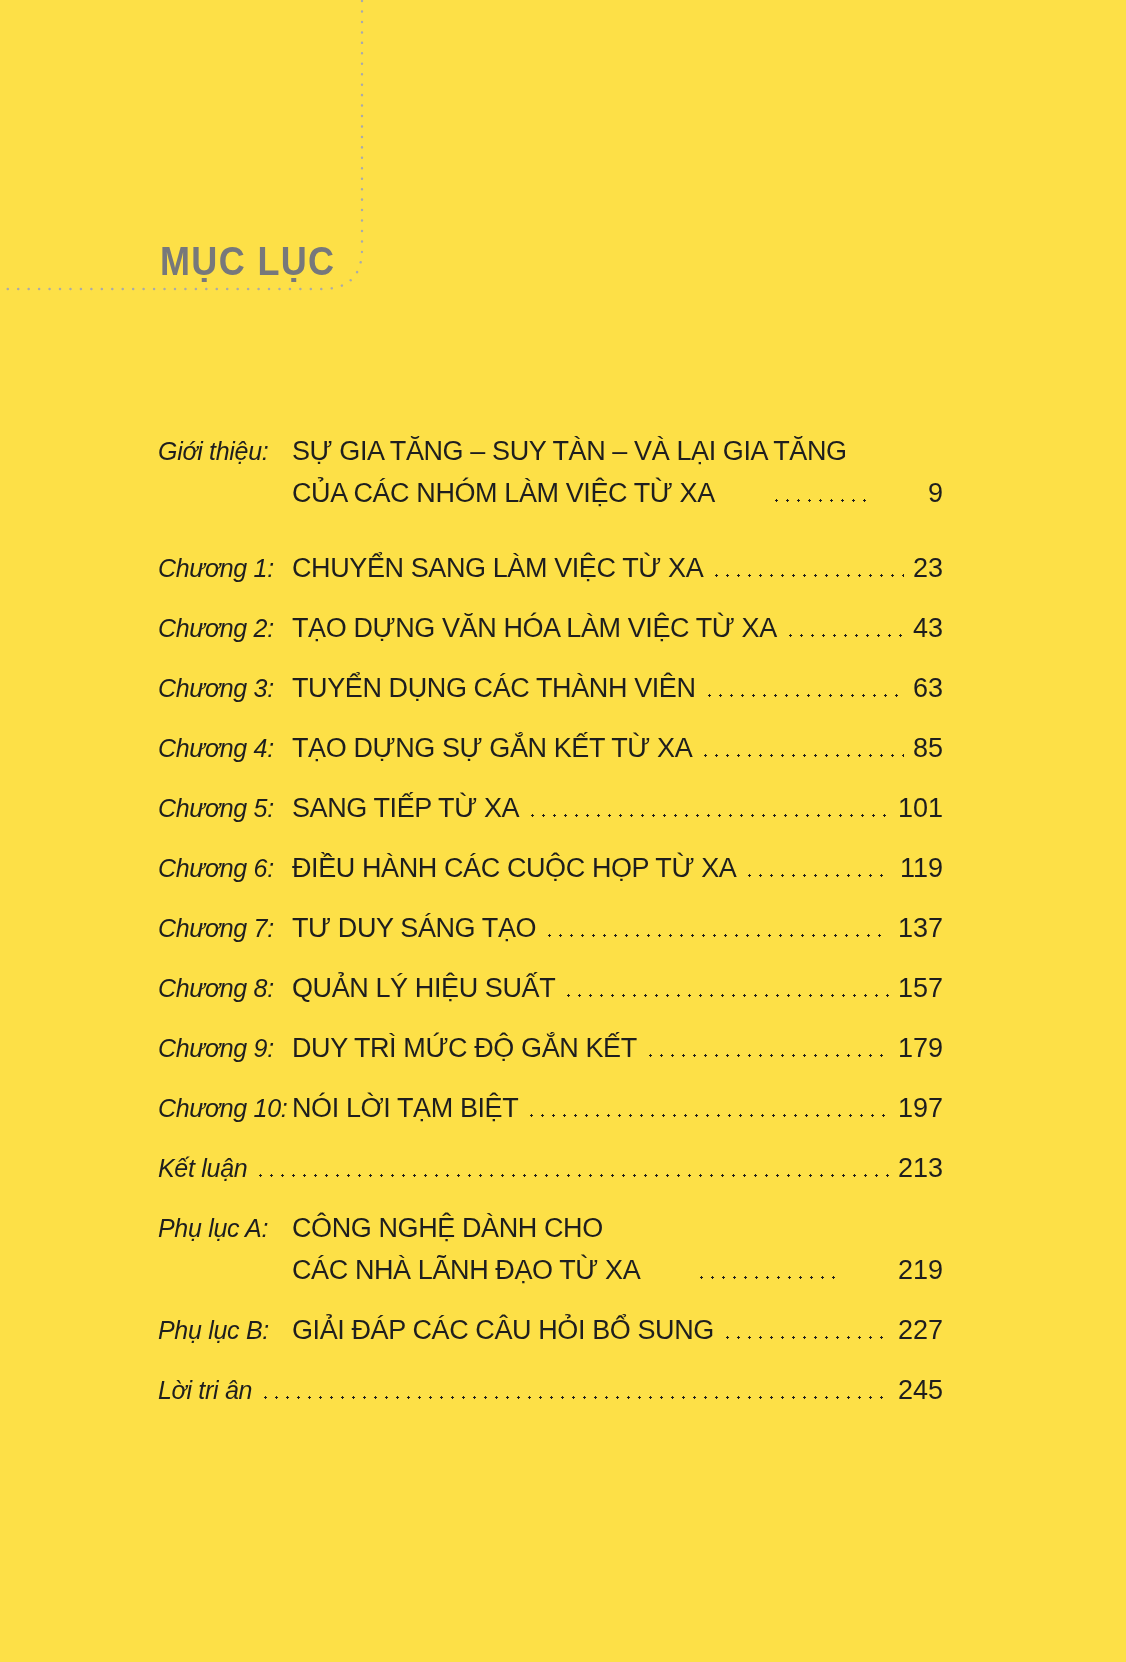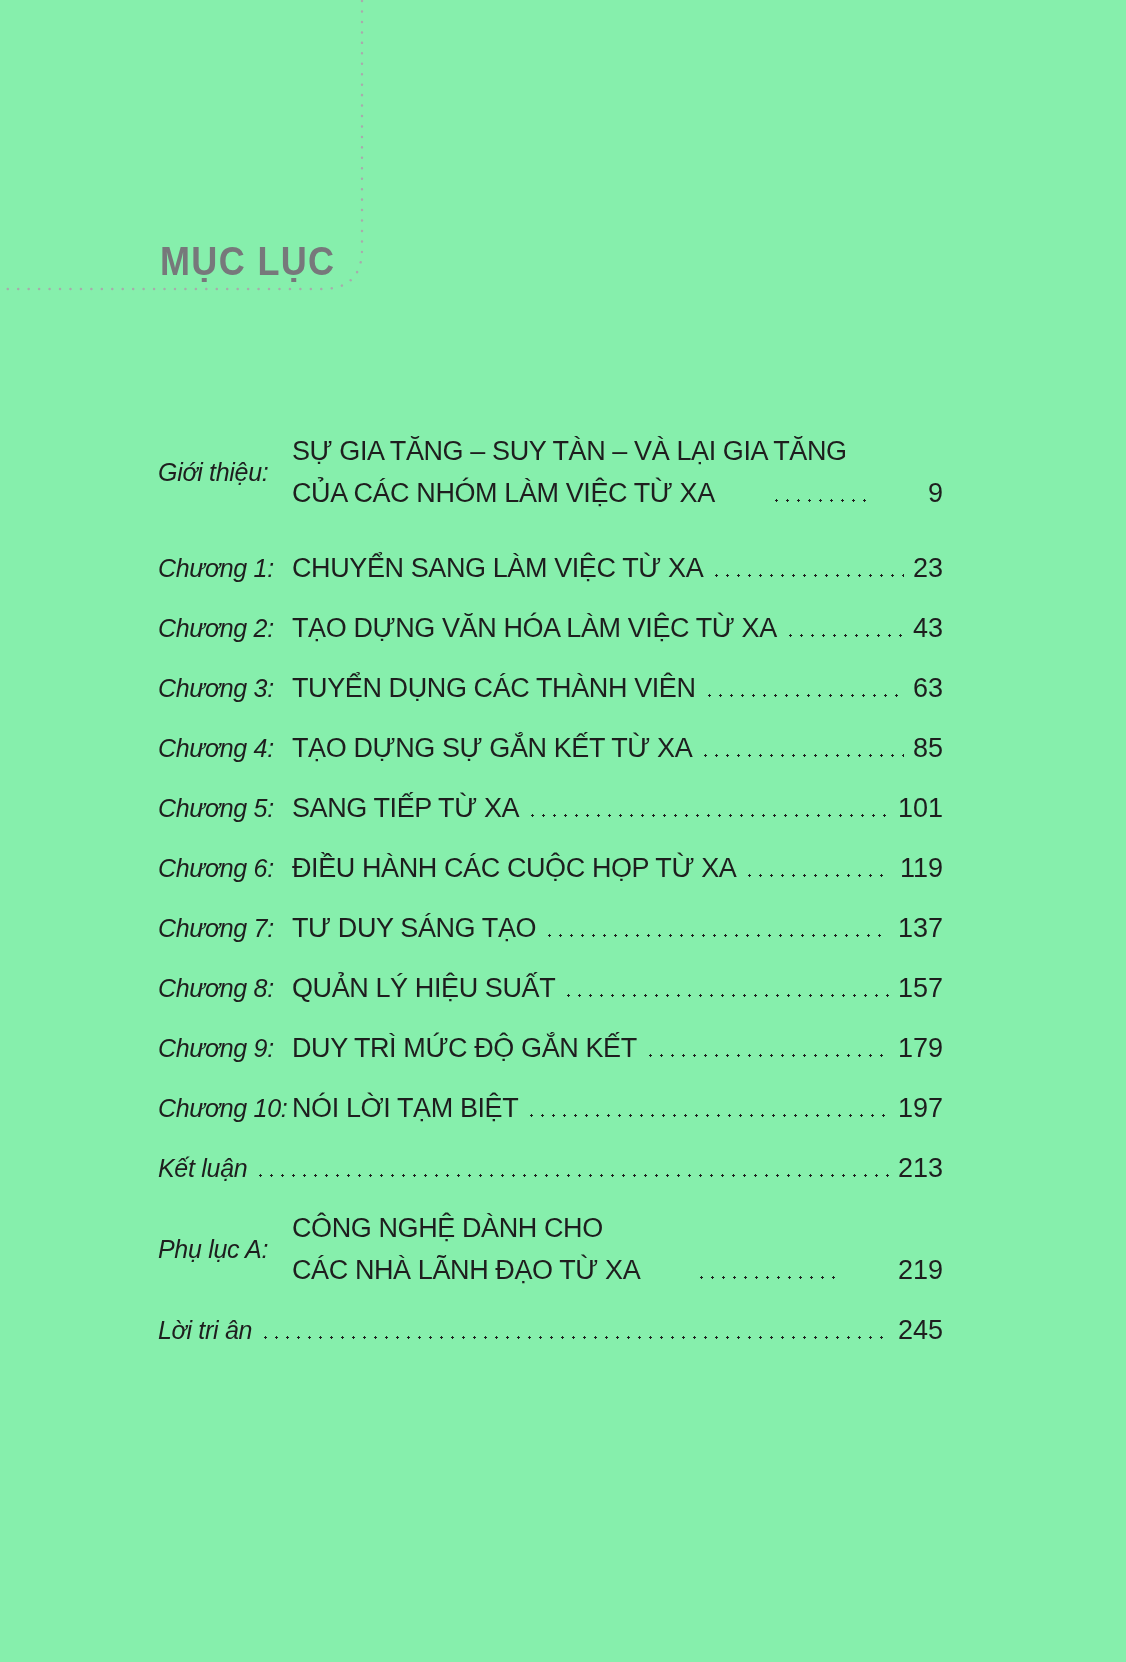--- a/index.html
+++ b/index.html
@@ -1,20 +1,20 @@
 <!DOCTYPE html>
 <html><head>
 <meta charset="utf-8">
 <style>
   html, body { margin: 0; padding: 0; }
   .page {
     position: relative;
     width: 1126px;
     height: 1662px;
-    background: #86efac;
+    background: #fde047;
     overflow: hidden;
     font-family: "Liberation Sans", sans-serif;
     color: #1e1e1e;
   }
 
   
   .corner-border {
     position: absolute;
     top: 0; left: 0;
     width: 380px; height: 300px;
@@ -39,21 +39,21 @@
 
   
   .toc {
     position: absolute;
     left: 158px;
     top: 434px;
     width: 785px;
   }
   .toc-entry {
     display: flex;
-    align-items: center;
+    align-items: flex-start;
     margin-bottom: 26px;
   }
   .toc-entry:nth-child(1) { margin-bottom: 41px; }   
   .toc-entry:nth-child(12) { }      
 
   .toc-label {
     flex: none;
     width: 134px;
     font-style: italic;
     font-size: 25px;
@@ -233,20 +233,30 @@
           <div class="toc-line">
             <span class="toc-title">CÔNG NGHỆ DÀNH CHO</span>
           </div>
           <div class="toc-line cont">
             <span class="toc-title">CÁC NHÀ LÃNH ĐẠO TỪ XA</span>
             <span class="leader"></span>
             <span class="toc-page">219</span>
           </div>
         </div>
       </div>
+      <div class="toc-entry">
+        <span class="toc-label">Phụ lục B:</span>
+        <div class="toc-content">
+          <div class="toc-line">
+            <span class="toc-title">GIẢI ĐÁP CÁC CÂU HỎI BỔ SUNG</span>
+            <span class="leader"></span>
+            <span class="toc-page">227</span>
+          </div>
+        </div>
+      </div>
       <div class="toc-entry inline">
         <div class="toc-line">
           <span class="toc-label-inline">Lời tri ân</span>
           <span class="leader"></span>
           <span class="toc-page">245</span>
         </div>
       </div>
     </div>
 </div>
 

